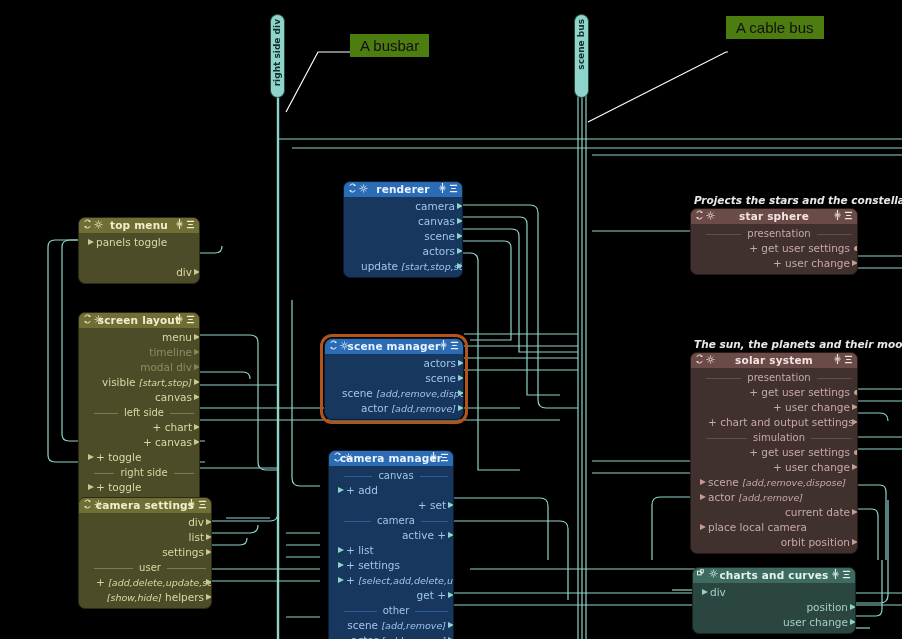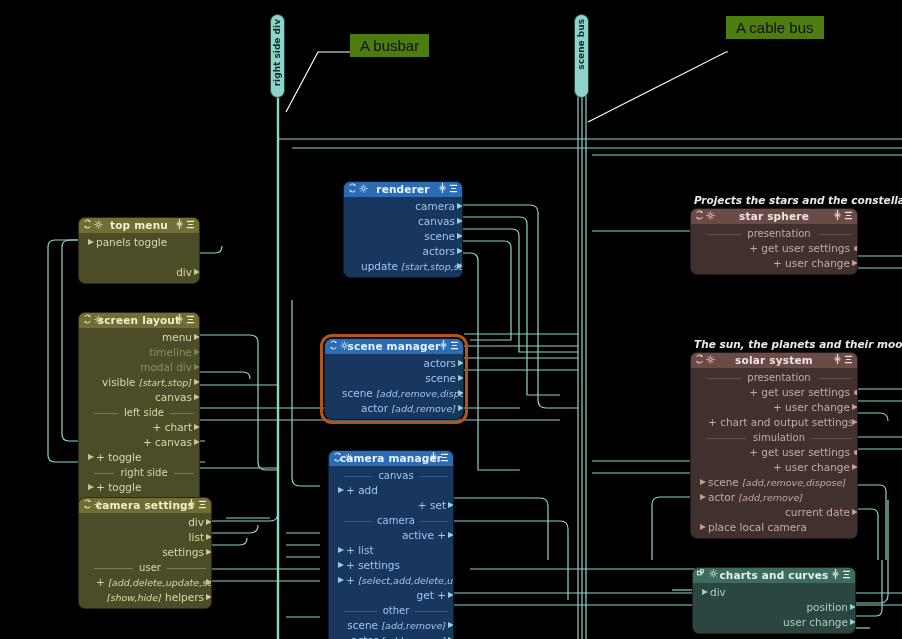--- a/index.html
+++ b/index.html
@@ -507,20 +507,21 @@
         <div class="row r"><span>+ get user settings</span><span class="pt out dot" style="background: rgb(196, 154, 146); border: 0px; right: -2px;"></span></div>
         <div class="row r"><span>+ user change</span><span class="pt out"></span></div>
         <div class="row r"><span>+ chart and output settings</span><span class="pt out"></span></div>
         <div class="sep"><span>simulation</span></div>
         <div class="row r"><span>+ get user settings</span><span class="pt out dot" style="background: rgb(196, 154, 146); border: 0px; right: -2px;"></span></div>
         <div class="row r"><span>+ user change</span><span class="pt out"></span></div>
         <div class="row l"><span>scene </span><span class="em">[add,remove,dispose]</span><span class="pt in"></span></div>
         <div class="row l"><span>actor </span><span class="em">[add,remove]</span><span class="pt in"></span></div>
         <div class="row r"><span>current date</span><span class="pt out"></span></div>
         <div class="row l"><span>place local camera</span><span class="pt in"></span></div>
+        <div class="row r"><span>orbit position</span><span class="pt out"></span></div>
       </div>
     </div>
 
   <div class="node teal" style="left:692px;top:567px;width:164px;">
       <div class="hdr"><span class="ic l">
           <span>
             <svg width="10" height="9" viewBox="0 0 11 10">
               <rect x="0.5" y="2.5" width="4" height="4" fill="none" stroke="#e4f3ee" stroke-width="1.1"></rect>
               <rect x="4" y="0.8" width="3" height="3" fill="none" stroke="#e4f3ee" stroke-width="1"></rect>
               <path d="M4.6 5h1.6" stroke="#e4f3ee" stroke-width="1"></path>

